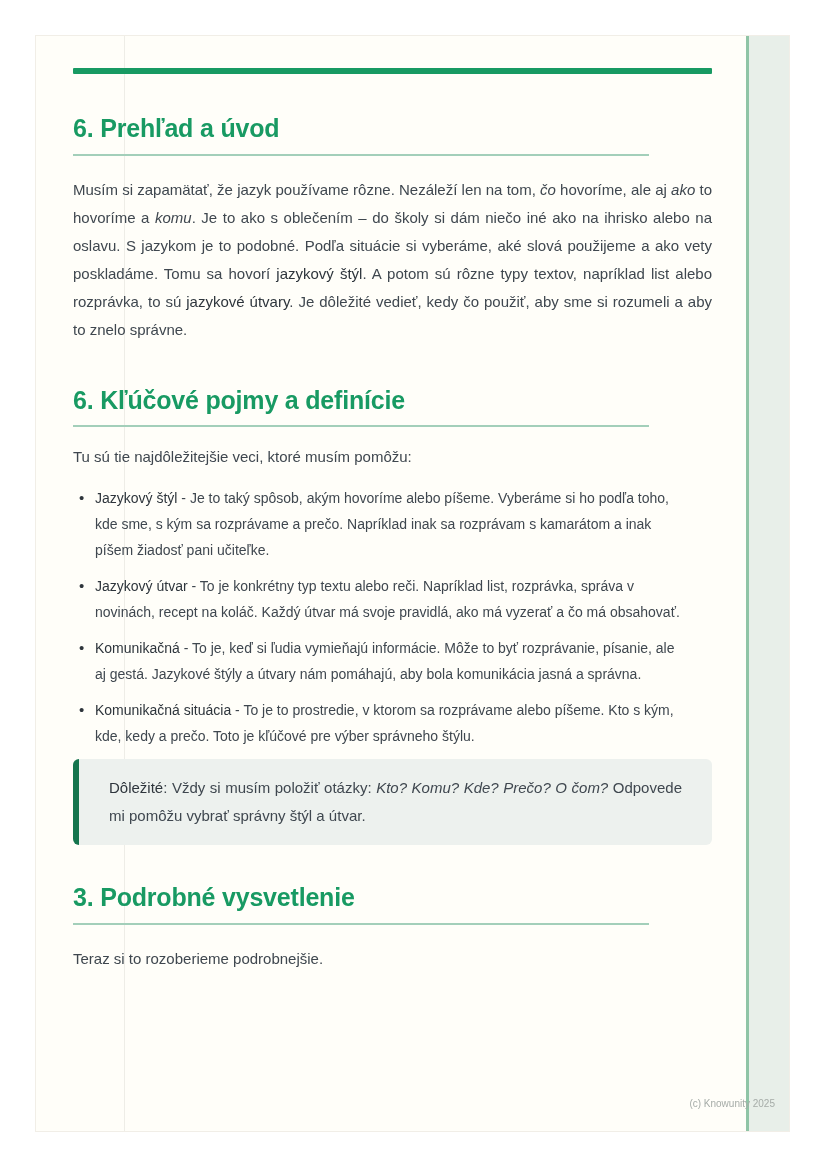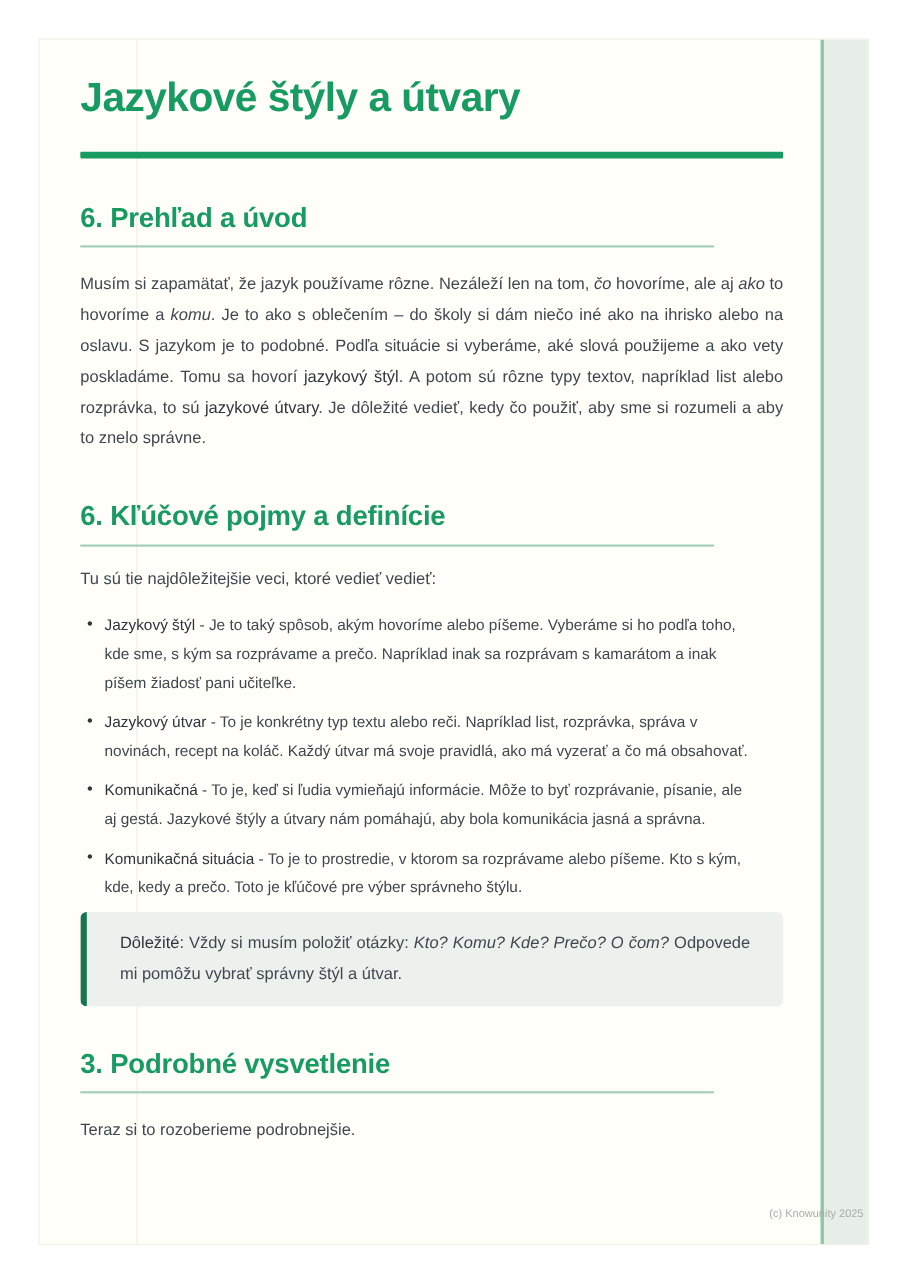--- a/index.html
+++ b/index.html
@@ -117,51 +117,50 @@
     box-sizing:border-box;
   }
   .callout p{
     margin:0;
     font-size:15px;
     line-height:28px;
     color:var(--text);
   }
   .footer{
     position:absolute;
-    right:4px;
+    right:14px;
     top:1062px;
     font-size:10px;
     color:var(--muted);
     z-index:5;
   }
 </style>
 </head>
 <body>
 
 <div class="page">
   <div class="texture-line"></div>
   <div class="accent-strip"></div>
 
   <div class="content">
 
-    <h1>Jazykové štýly a útvary</h1>
     <div class="title-rule"></div>
 
     <section>
       <div class="h2block s1">
         <h2>6. Prehľad a úvod</h2>
       </div>
       <p class="body justify"><span>Musím si zapamätať, že jazyk používame rôzne. Nezáleží len na tom, </span><em>čo</em><span> hovoríme, ale aj </span><em>ako</em><span> to hovoríme a </span><em>komu</em><span>. Je to ako s oblečením – do školy si dám niečo iné ako na ihrisko alebo na oslavu. S jazykom je to podobné. Podľa situácie si vyberáme, aké slová použijeme a ako vety poskladáme. Tomu sa hovorí </span><strong>jazykový štýl</strong><span>. A potom sú rôzne typy textov, napríklad list alebo rozprávka, to sú </span><strong>jazykové útvary</strong><span>. Je dôležité vedieť, kedy čo použiť, aby sme si rozumeli a aby to znelo správne.</span></p>
     </section>
 
     <section>
       <div class="h2block s2">
         <h2>6. Kľúčové pojmy a definície</h2>
       </div>
-      <p class="body intro">Tu sú tie najdôležitejšie veci, ktoré vedieť vedieť:</p>
+      <p class="body intro">Tu sú tie najdôležitejšie veci, ktoré musím pomôžu:</p>
 
       <ul class="terms">
         <li><strong>Jazykový štýl</strong><span> - Je to taký spôsob, akým hovoríme alebo píšeme. Vyberáme si ho podľa toho, kde sme, s kým sa rozprávame a prečo. Napríklad inak sa rozprávam s kamarátom a inak píšem žiadosť pani učiteľke.</span></li>
         <li><strong>Jazykový útvar</strong><span> - To je konkrétny typ textu alebo reči. Napríklad list, rozprávka, správa v novinách, recept na koláč. Každý útvar má svoje pravidlá, ako má vyzerať a čo má obsahovať.</span></li>
         <li><strong>Komunikačná</strong><span> - To je, keď si ľudia vymieňajú informácie. Môže to byť rozprávanie, písanie, ale aj gestá. Jazykové štýly a útvary nám pomáhajú, aby bola komunikácia jasná a správna.</span></li>
         <li><strong>Komunikačná situácia</strong><span> - To je to prostredie, v ktorom sa rozprávame alebo píšeme. Kto s kým, kde, kedy a prečo. Toto je kľúčové pre výber správneho štýlu.</span></li>
       </ul>
 
       <div class="callout">
         <p class="justify"><strong>Dôležité</strong><span>: Vždy si musím položiť otázky: </span><em>Kto? Komu? Kde? Prečo? O čom?</em><span> Odpovede mi pomôžu vybrať správny štýl a útvar.</span></p>

